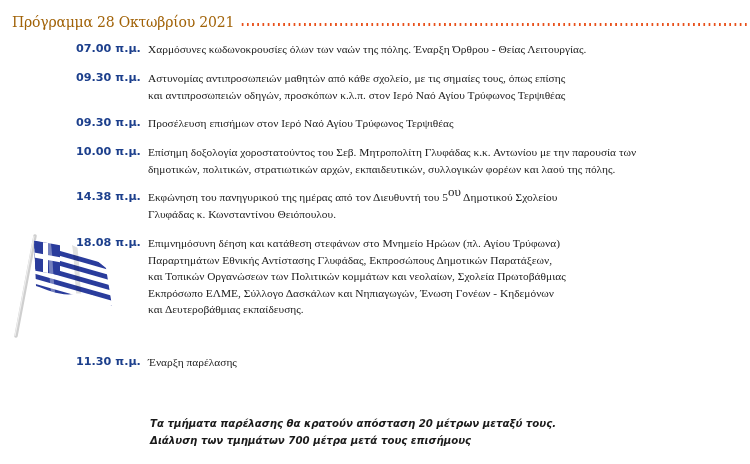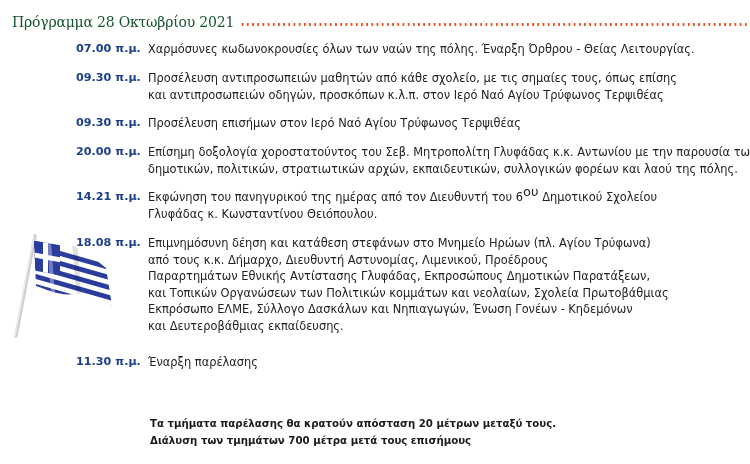--- a/index.html
+++ b/index.html
@@ -1,81 +1,80 @@
 <!DOCTYPE html>
 <html><head>
 <meta charset="utf-8">
 <style>
   html, body { margin:0; padding:0; background:#ffffff; }
   body { width:750px; height:464px; position:relative; overflow:hidden; font-family:"DejaVu Sans", sans-serif; }
   .header { position:absolute; left:12px; top:8px; width:736px; height:22px; display:flex; align-items:flex-end; }
-  .title { font-family:"DejaVu Serif", serif; color:#14532d; font-size:14px; white-space:nowrap; letter-spacing:-0.2px; }
+  .title { font-family:"DejaVu Serif", serif; color:#a16207; font-size:14px; white-space:nowrap; letter-spacing:-0.2px; }
   .dots { flex:1; margin-left:6px; margin-bottom:4px; height:3px;
           background-image: radial-gradient(circle, #e8501a 1.1px, transparent 1.3px);
           background-size:5.2px 3px; background-repeat:repeat-x; }
   .row { position:absolute; left:76px; display:flex; }
   .time { width:72px; color:#1c3f8c; font-weight:bold; font-size:11.2px; line-height:16.5px; white-space:nowrap; }
   .desc { color:#222; font-size:11.4px; line-height:16.5px; }
-  .desc div { white-space:nowrap; }
+  .desc div { white-space:nowrap;font-family:Liberation Serif, serif; }
   .desc sup { font-size:13px; line-height:0; }
   .flag { position:absolute; left:8px; top:228px; width:110px; height:112px; }
-  .note { position:absolute; left:150px; top:415px; font-weight:bold; color:#1a1a1a; font-size:10.2px; line-height:17px; }
+  .note { position:absolute; left:150px; top:415px; font-style:italic; font-weight:bold; color:#1a1a1a; font-size:10.2px; line-height:17px; }
   .note div { white-space:nowrap; }
 </style>
 </head>
 <body>
 
 <div class="header">
   <span class="title">Πρόγραμμα 28 Οκτωβρίου 2021</span>
   <span class="dots"></span>
 </div>
 
 <div class="row" style="top:41px;">
   <div class="time">07.00 π.μ.</div>
   <div class="desc">
     <div>Χαρμόσυνες κωδωνοκρουσίες όλων των ναών της πόλης. Έναρξη Όρθρου - Θείας Λειτουργίας.</div>
   </div>
 </div>
 
 <div class="row" style="top:70px;">
   <div class="time">09.30 π.μ.</div>
   <div class="desc">
-    <div>Προσέλευση αντιπροσωπειών μαθητών από κάθε σχολείο, με τις σημαίες τους, όπως επίσης</div>
+    <div>Αστυνομίας αντιπροσωπειών μαθητών από κάθε σχολείο, με τις σημαίες τους, όπως επίσης</div>
     <div>και αντιπροσωπειών οδηγών, προσκόπων κ.λ.π. στον Ιερό Ναό Αγίου Τρύφωνος Τερψιθέας</div>
   </div>
 </div>
 
 <div class="row" style="top:115px;">
   <div class="time">09.30 π.μ.</div>
   <div class="desc">
     <div>Προσέλευση επισήμων στον Ιερό Ναό Αγίου Τρύφωνος Τερψιθέας</div>
   </div>
 </div>
 
 <div class="row" style="top:144px;">
-  <div class="time">20.00 π.μ.</div>
+  <div class="time">10.00 π.μ.</div>
   <div class="desc">
     <div>Επίσημη δοξολογία χοροστατούντος του Σεβ. Μητροπολίτη Γλυφάδας κ.κ. Αντωνίου με την παρουσία των</div>
     <div>δημοτικών, πολιτικών, στρατιωτικών αρχών, εκπαιδευτικών, συλλογικών φορέων και λαού της πόλης.</div>
   </div>
 </div>
 
 <div class="row" style="top:189px;">
-  <div class="time">14.21 π.μ.</div>
+  <div class="time">14.38 π.μ.</div>
   <div class="desc">
-    <div><span>Εκφώνηση του πανηγυρικού της ημέρας από τον Διευθυντή του 6</span><sup>ου</sup><span> Δημοτικού Σχολείου</span></div>
+    <div><span>Εκφώνηση του πανηγυρικού της ημέρας από τον Διευθυντή του 5</span><sup>ου</sup><span> Δημοτικού Σχολείου</span></div>
     <div>Γλυφάδας κ. Κωνσταντίνου Θειόπουλου.</div>
   </div>
 </div>
 
 <div class="row" style="top:235px;">
   <div class="time">18.08 π.μ.</div>
   <div class="desc">
     <div>Επιμνημόσυνη δέηση και κατάθεση στεφάνων στο Μνημείο Ηρώων (πλ. Αγίου Τρύφωνα)</div>
-    <div>από τους κ.κ. Δήμαρχο, Διευθυντή Αστυνομίας, Λιμενικού, Προέδρους</div>
     <div>Παραρτημάτων Εθνικής Αντίστασης Γλυφάδας, Εκπροσώπους Δημοτικών Παρατάξεων,</div>
     <div>και Τοπικών Οργανώσεων των Πολιτικών κομμάτων και νεολαίων, Σχολεία Πρωτοβάθμιας</div>
     <div>Εκπρόσωπο ΕΛΜΕ, Σύλλογο Δασκάλων και Νηπιαγωγών, Ένωση Γονέων - Κηδεμόνων</div>
     <div>και Δευτεροβάθμιας εκπαίδευσης.</div>
   </div>
 </div>
 
 <div class="row" style="top:354px;align-items:flex-end;">
   <div class="time">11.30 π.μ.</div>
   <div class="desc">

